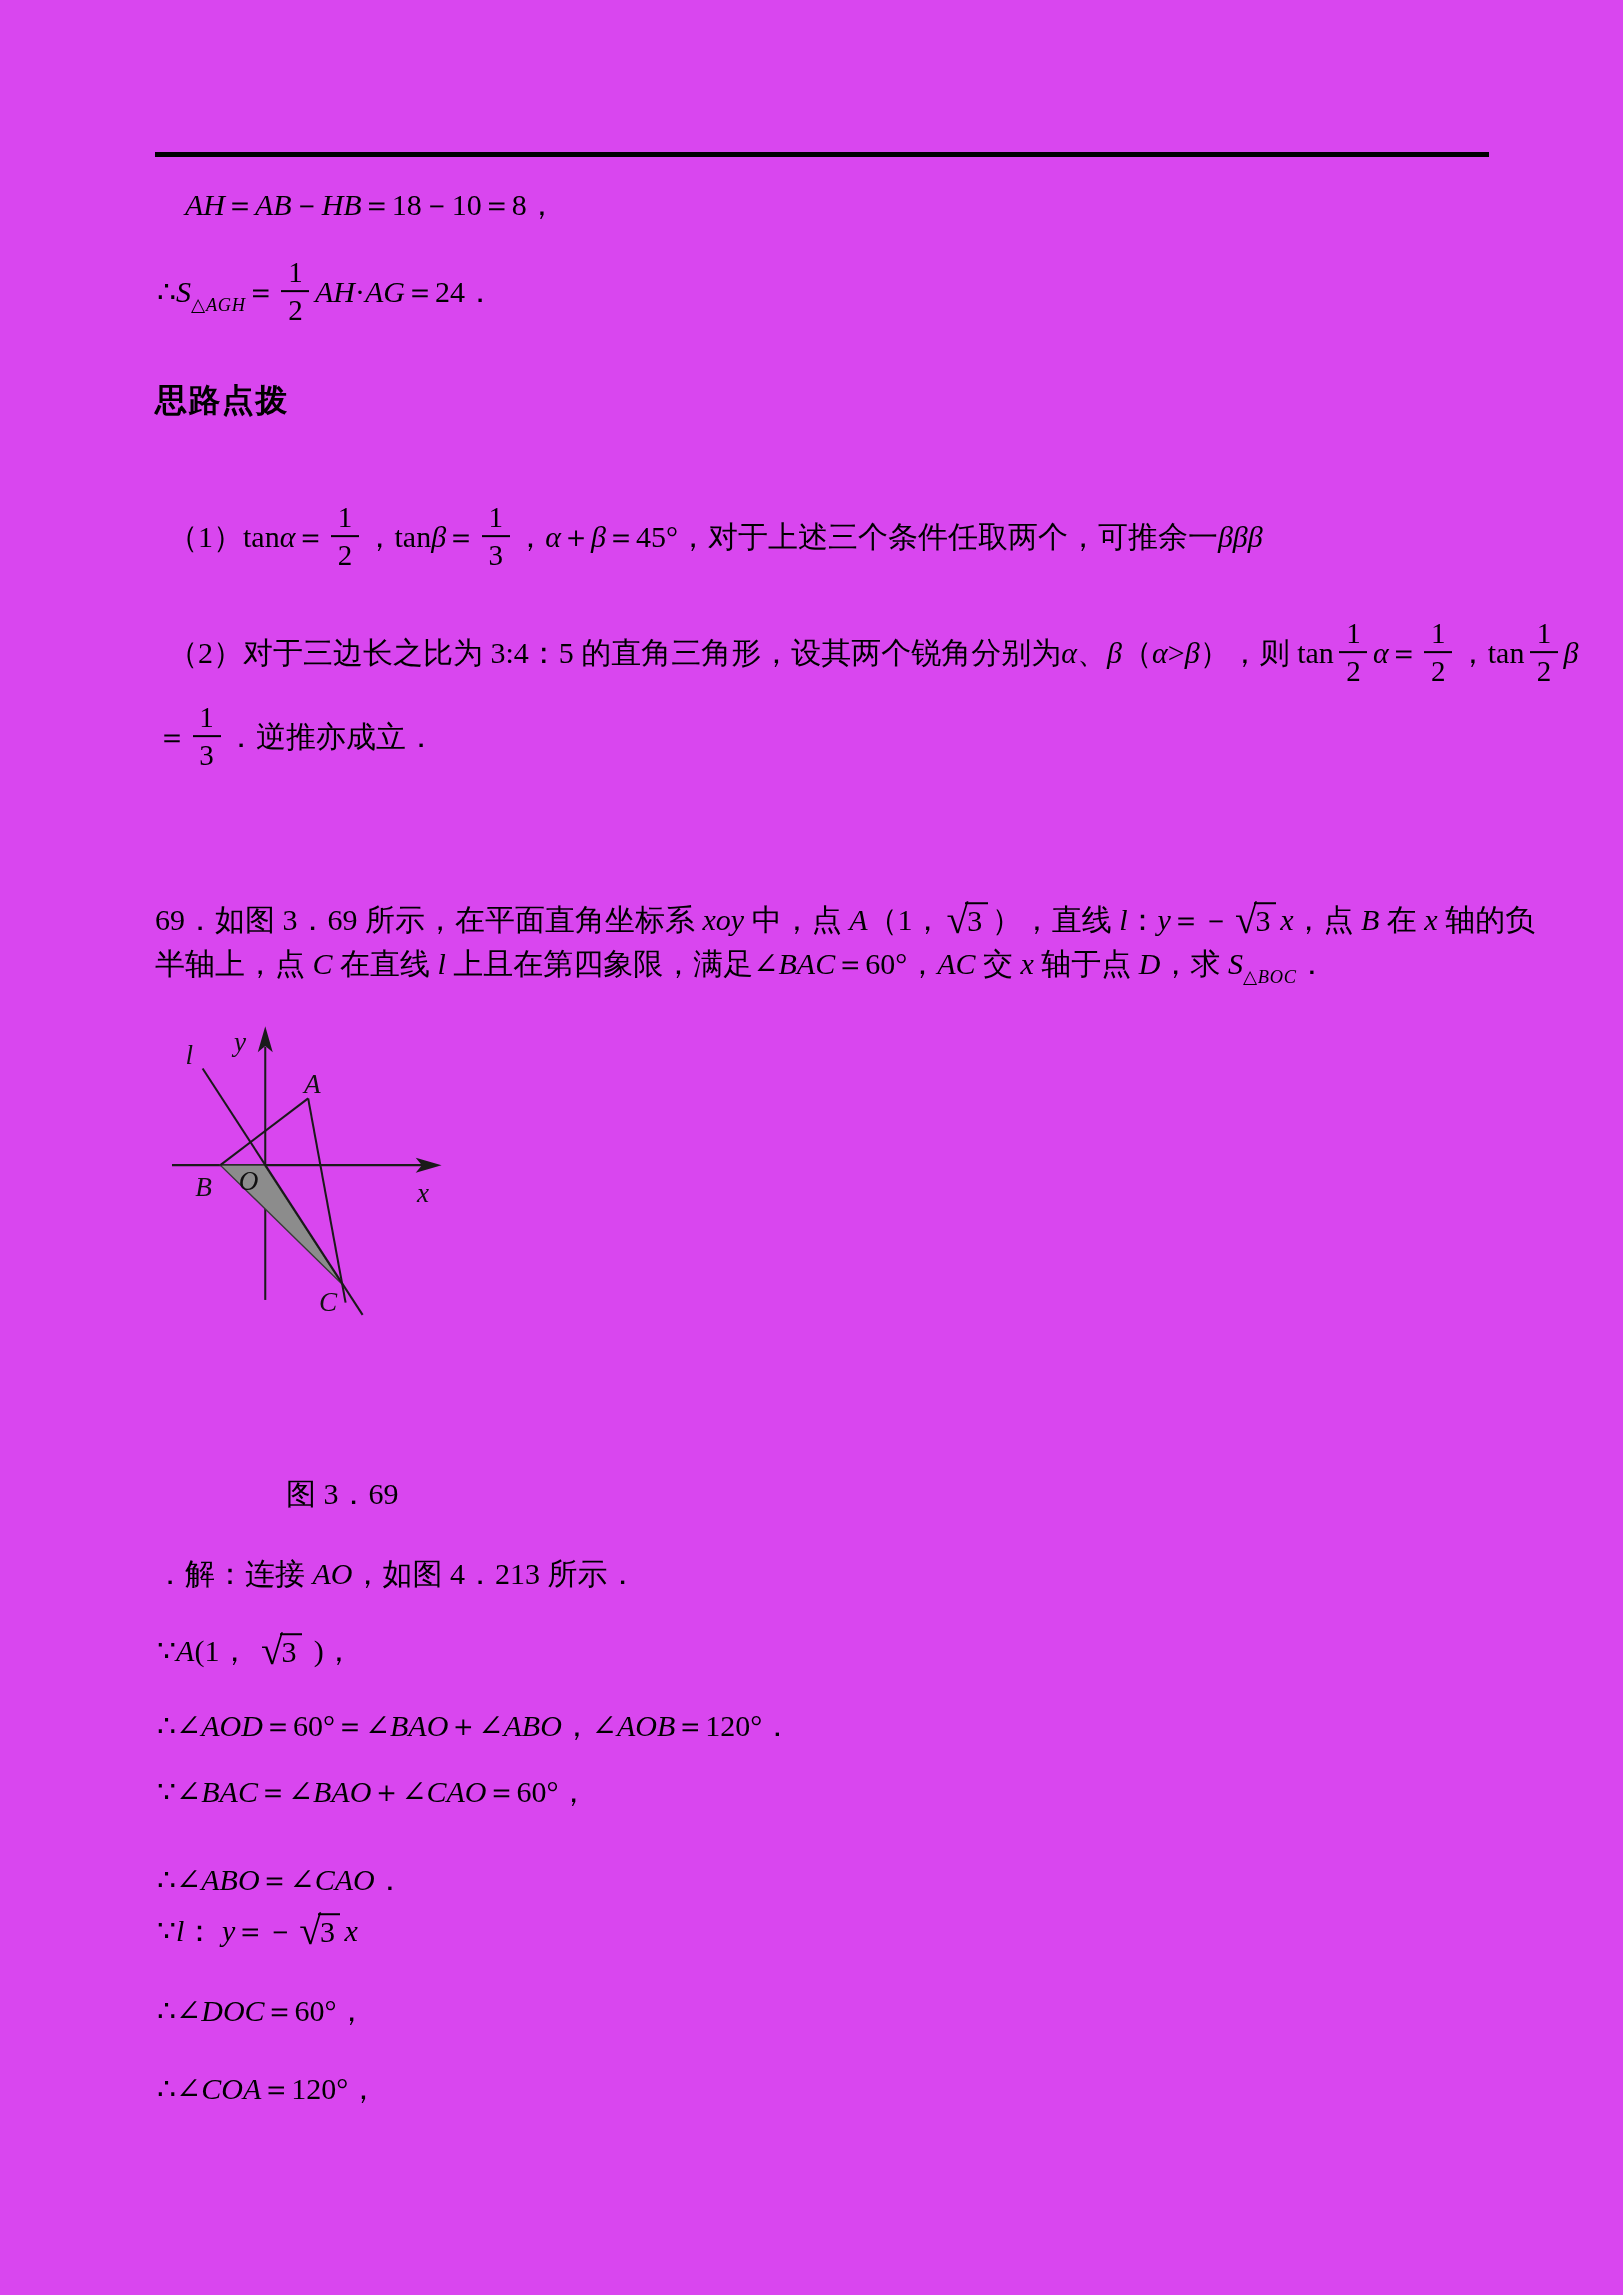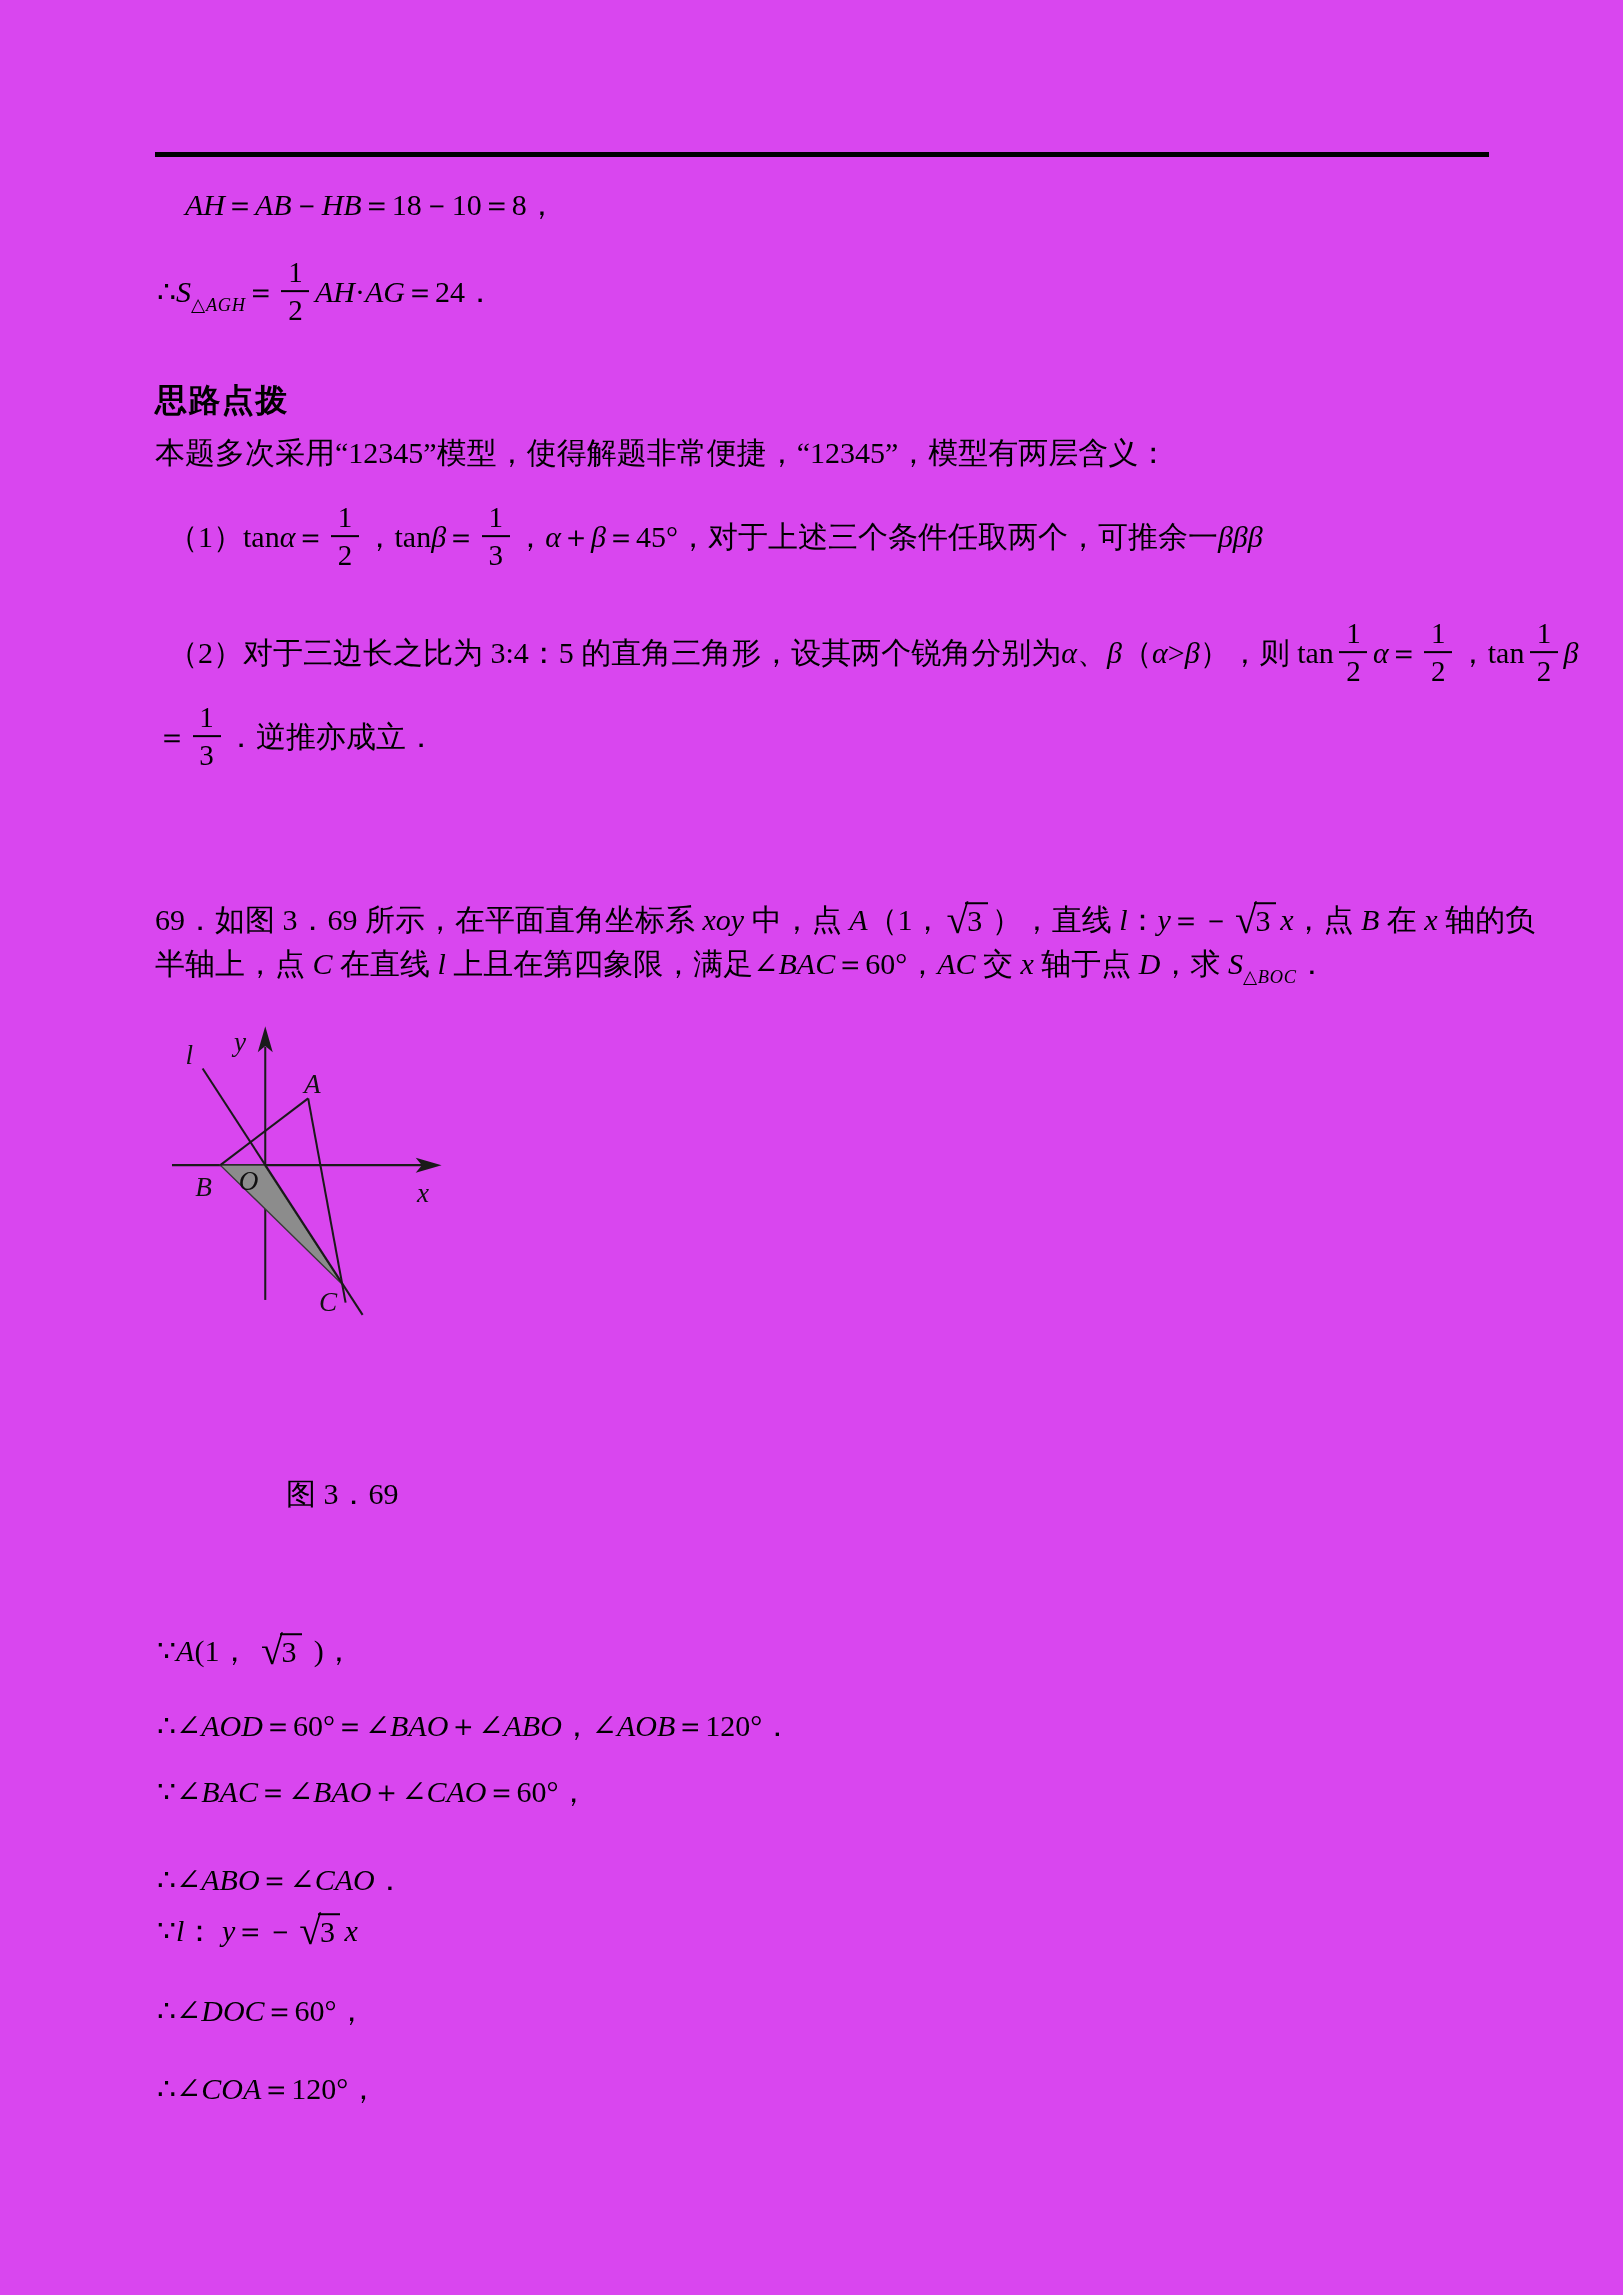--- a/index.html
+++ b/index.html
@@ -47,21 +47,20 @@
 </head>
 <body>
 
 <div class="page">
   <div class="rule"></div>
 
   <div class="mline" id="ln-ah"><span class="run ital">AH</span><span class="run">＝</span><span class="run ital">AB</span><span class="run">－</span><span class="run ital">HB</span><span class="run">＝18－10＝8，</span></div>
   <div class="mline" id="ln-sagh"><span class="run">∴</span><span class="run ital">S</span><span class="msub">△AGH</span><span class="run">＝</span><span class="frac"><span class="fnum">1</span><span class="fden">2</span></span><span class="run ital">AH</span><span class="run">·</span><span class="run ital">AG</span><span class="run">＝24．</span></div>
 
   <div class="heading" id="ln-heading">思路点拨</div>
-  <div class="mline" id="ln-para1">本题多次采用“12345”模型，使得解题非常便捷，“12345”，模型有两层含义：</div>
 
   <div class="mline" id="ln-item1"><span class="run">（1）</span><span class="run">tan</span><span class="run ital">α</span><span class="run">＝</span><span class="frac"><span class="fnum">1</span><span class="fden">2</span></span><span class="run">，</span><span class="run">tan</span><span class="run ital">β</span><span class="run">＝</span><span class="frac"><span class="fnum">1</span><span class="fden">3</span></span><span class="run">，</span><span class="run ital">α</span><span class="run">＋</span><span class="run ital">β</span><span class="run">＝45°</span><span class="run">，对于上述三个条件任取两个，可推余一</span><span class="run ital">βββ</span></div>
   <div class="mline" id="ln-item2"><span class="run">（2）对于三边长之比为 3:4：5 的直角三角形，设其两个锐角分别为</span><span class="run ital">α</span><span class="run">、</span><span class="run ital">β</span><span class="run">（</span><span class="run ital">α</span><span class="run">&gt;</span><span class="run ital">β</span><span class="run">），则 </span><span class="run">tan</span><span class="frac"><span class="fnum">1</span><span class="fden">2</span></span><span class="run ital">α</span><span class="run">＝</span><span class="frac"><span class="fnum">1</span><span class="fden">2</span></span><span class="run">，</span><span class="run">tan</span><span class="frac"><span class="fnum">1</span><span class="fden">2</span></span><span class="run ital">β</span></div>
   <div class="mline" id="ln-item2b"><span class="run">＝</span><span class="frac"><span class="fnum">1</span><span class="fden">3</span></span><span class="run">．逆推亦成立．</span></div>
 
   <div class="mline" id="ln-p69a"><span class="run">69．如图 3．69 所示，在平面直角坐标系 </span><span class="run ital">xoy</span><span class="run"> 中，点 </span><span class="run ital">A</span><span class="run">（1，</span><span class="sqrt">
         <span class="sqsign">√</span>
         <span class="sqbody">3</span>
       </span><span class="run">），直线 </span><span class="run ital">l</span><span class="run">：</span><span class="run ital">y</span><span class="run">＝－</span><span class="sqrt">
         <span class="sqsign">√</span>
@@ -88,20 +87,21 @@
     <text class="figlabel" x="113" y="54">y</text>
     <text class="figlabel" x="382" y="276">x</text>
     <text class="figlabel" x="216" y="116">A</text>
     <text class="figlabel" x="56" y="268">B</text>
     <text class="figlabel" x="120" y="258">O</text>
     <text class="figlabel" x="238" y="436">C</text>
   </svg>
 
   <div class="mline" id="ln-caption">图 3．69</div>
 
+  <div class="mline" id="ln-sol1"><span class="run">．解：连接 </span><span class="run ital">AO</span><span class="run">，如图 4．213 所示．</span></div>
   <div class="mline" id="ln-sol2"><span class="run">∵</span><span class="run ital">A</span><span class="run">(1， </span><span class="sqrt">
         <span class="sqsign">√</span>
         <span class="sqbody">3</span>
       </span><span class="run"> )，</span></div>
   <div class="mline" id="ln-sol3"><span class="run">∴∠</span><span class="run ital">AOD</span><span class="run">＝60°＝∠</span><span class="run ital">BAO</span><span class="run">＋∠</span><span class="run ital">ABO</span><span class="run">，</span><span class="run">∠</span><span class="run ital">AOB</span><span class="run">＝120°．</span></div>
   <div class="mline" id="ln-sol4"><span class="run">∵∠</span><span class="run ital">BAC</span><span class="run">＝∠</span><span class="run ital">BAO</span><span class="run">＋∠</span><span class="run ital">CAO</span><span class="run">＝60°，</span></div>
   <div class="mline" id="ln-sol5"><span class="run">∴∠</span><span class="run ital">ABO</span><span class="run">＝∠</span><span class="run ital">CAO</span><span class="run">．</span></div>
   <div class="mline" id="ln-sol6"><span class="run">∵</span><span class="run ital">l</span><span class="run">： </span><span class="run ital">y</span><span class="run">＝－</span><span class="sqrt">
         <span class="sqsign">√</span>
         <span class="sqbody">3</span>

